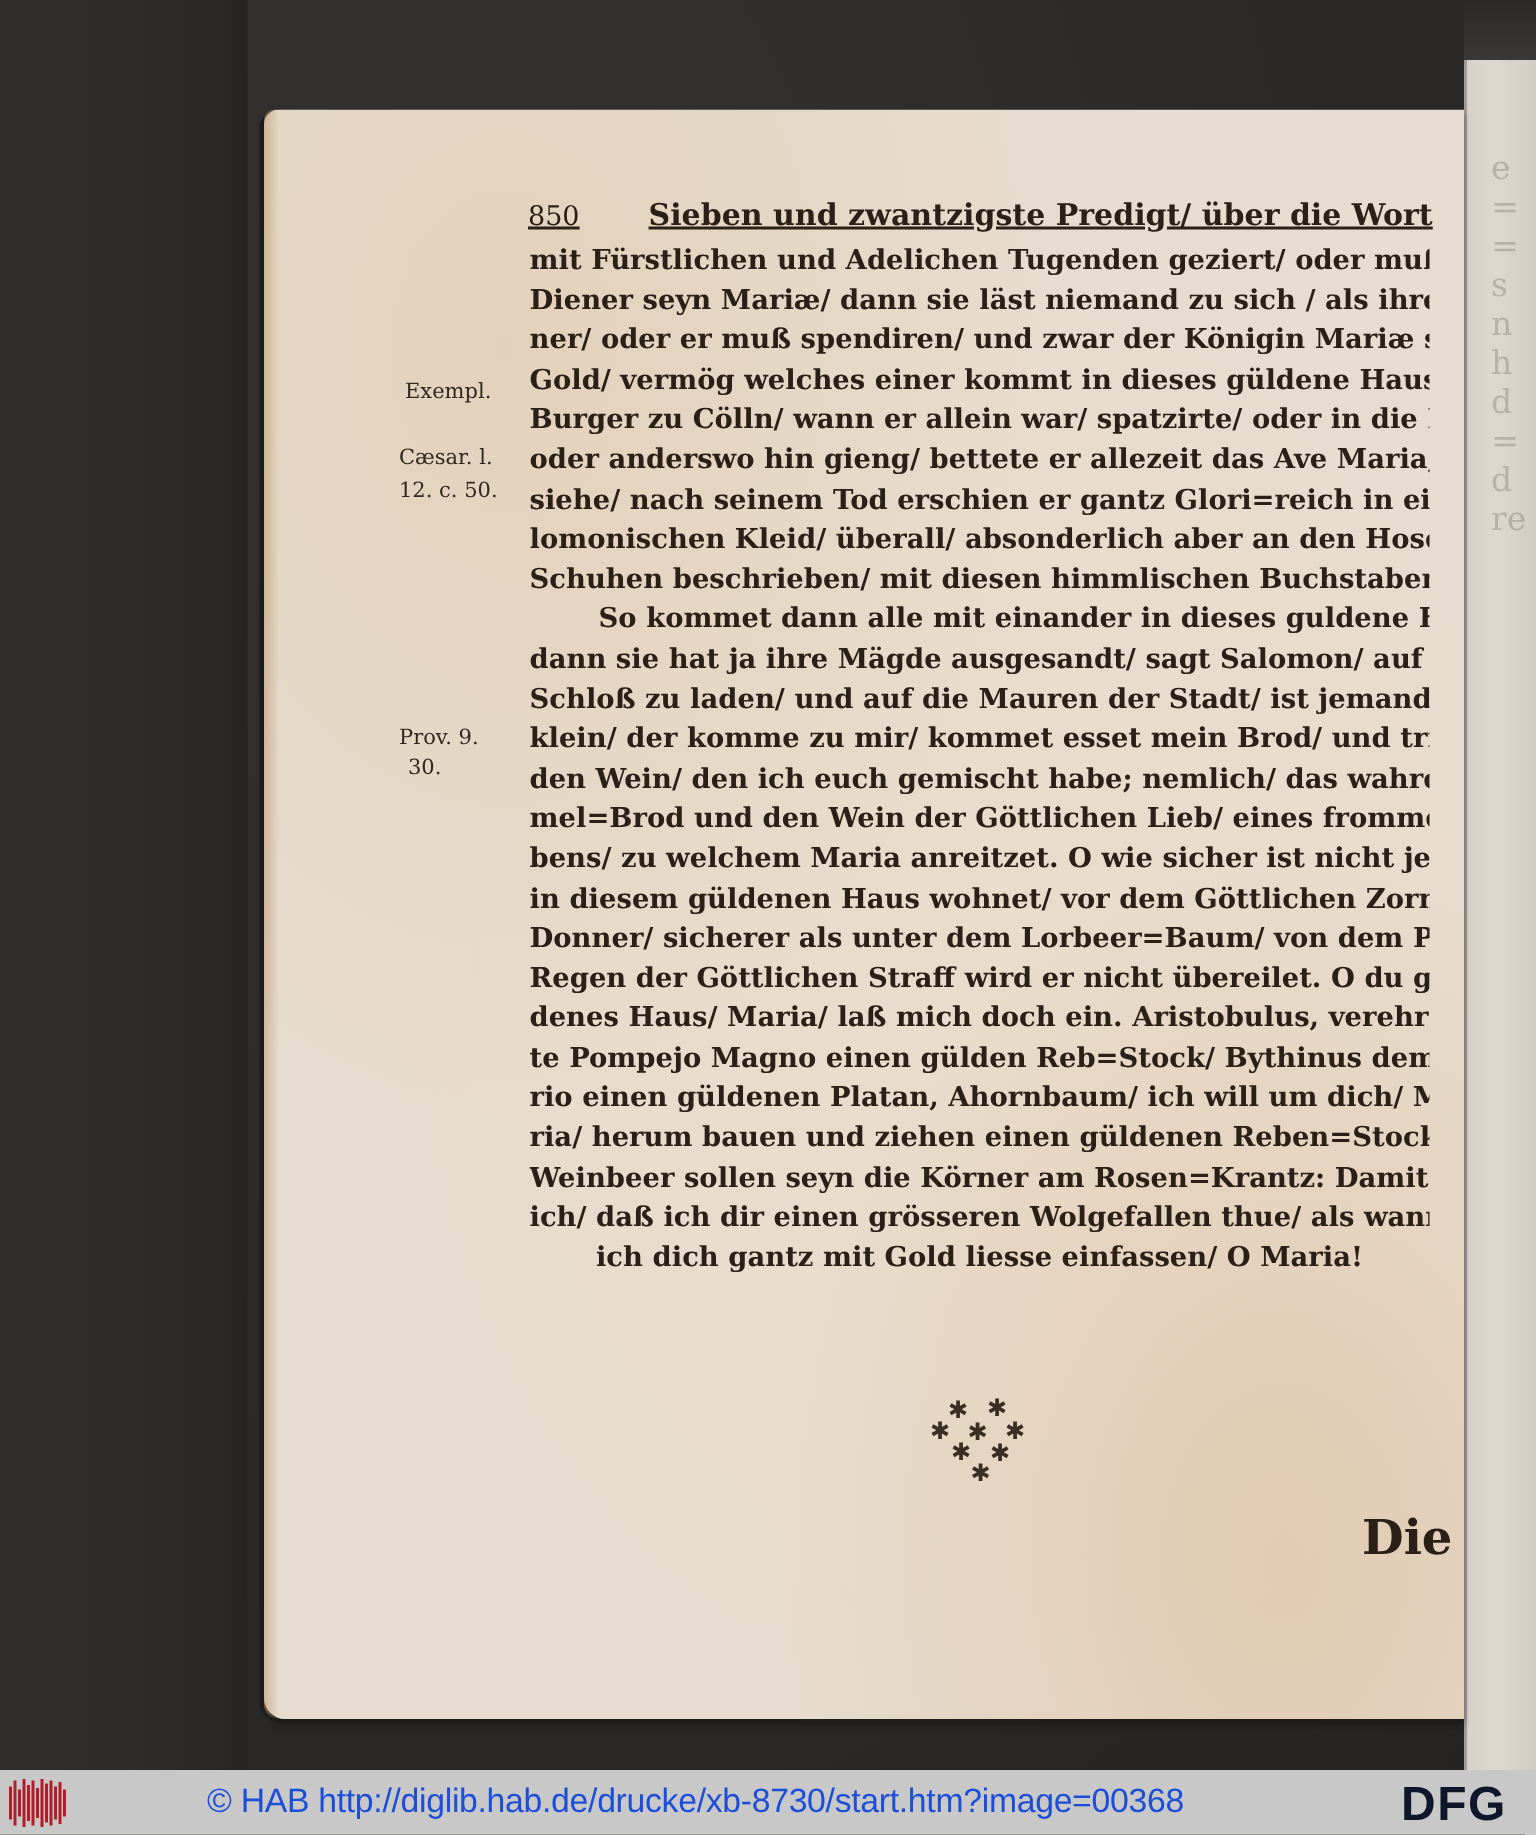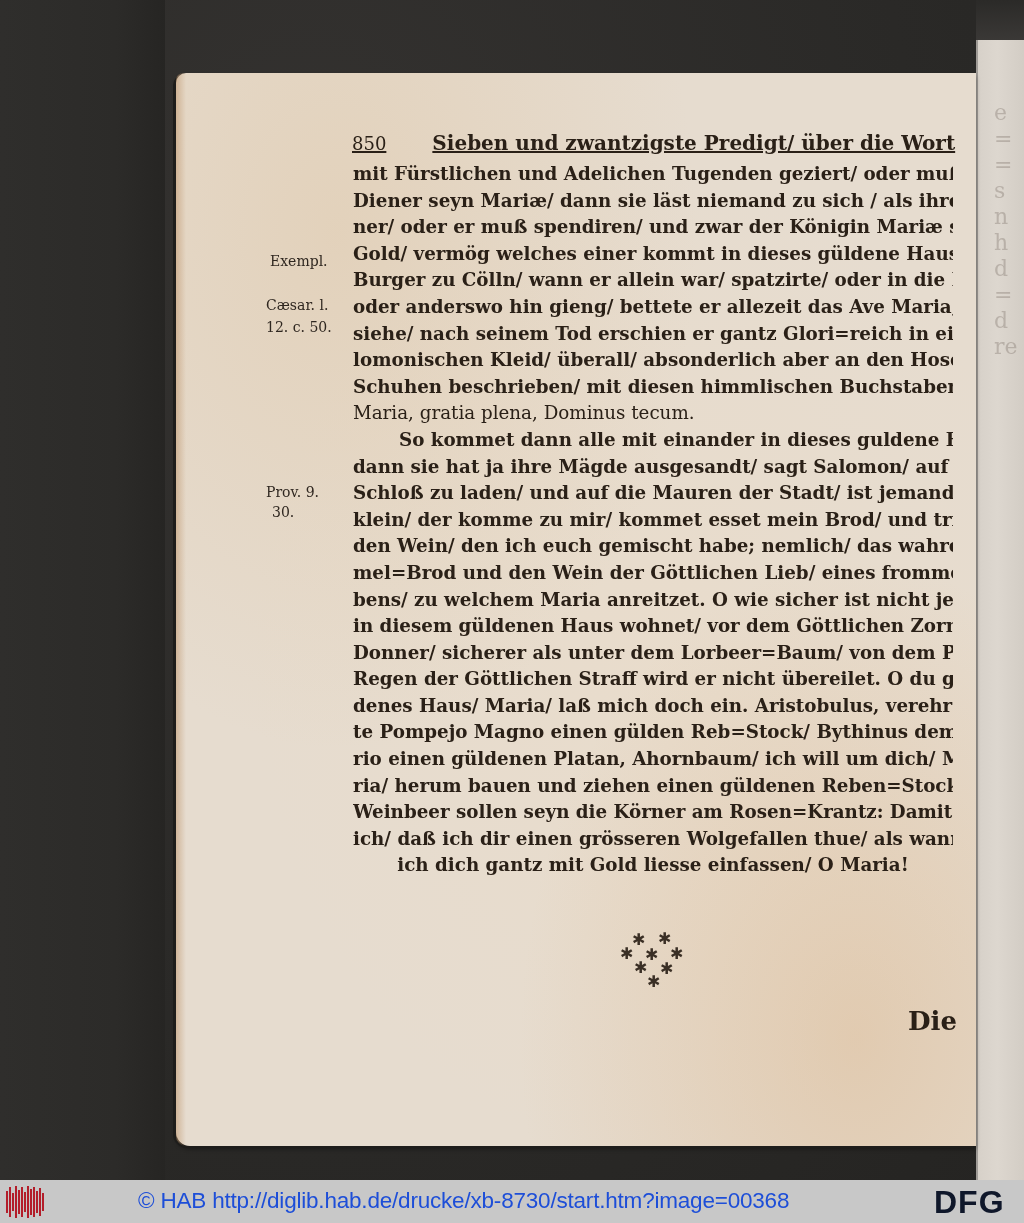--- a/index.html
+++ b/index.html
@@ -72,21 +72,21 @@
     position: absolute; color: #2f2720; font-family: "DejaVu Serif", serif;
     font-size: 14px; line-height: 20px; text-align: left; white-space: nowrap;
   }
   .ornament {
     position: absolute; left: 620px; top: 928px; width: 70px; height: 60px;
   }
   .star {
     position: absolute; font-size: 16px; color: #3a2f25; line-height: 16px;
   }
   .catchword {
-    position: absolute; left: 908px; top: 1006px; font-size: 26px; font-weight: bold;
+    position: absolute; left: 908px; top: 1006px; font-size: 32px; font-weight: bold;
     color: #2a2017; font-family: "DejaVu Serif", serif;
   }
   .footer {
     position: absolute; left: 0; top: 1180px; width: 1024px; height: 43px;
     background: #c8c8c8;
     display: flex; align-items: center;
   }
   .hab-logo {
     position: absolute; left: 6px; top: 6px; width: 40px; height: 32px;
     display: flex; align-items: center; gap: 1px;
@@ -123,21 +123,20 @@
 
   <span class="line">mit Fürstlichen und Adelichen Tugenden geziert/ oder muß ein</span>
   <span class="line">Diener seyn Mariæ/ dann sie läst niemand zu sich / als ihre Die=</span>
   <span class="line">ner/ oder er muß spendiren/ und zwar der Königin Mariæ selb=</span>
   <span class="line">Gold/ vermög welches einer kommt in dieses güldene Haus.  Ein</span>
   <span class="line">Burger zu Cölln/ wann er allein war/ spatzirte/ oder in die Kirch</span>
   <span class="line">oder anderswo hin gieng/ bettete er allezeit das Ave Maria, und</span>
   <span class="line">siehe/ nach seinem Tod erschien er gantz Glori=reich in einem Sa=</span>
   <span class="line">lomonischen Kleid/ überall/ absonderlich aber an den Hosen und</span>
   <span class="line">Schuhen beschrieben/ mit diesen himmlischen Buchstaben: Ave</span>
-  <span class="line last-para latin">Maria, gratia plena, Dominus tecum.</span>
 
   <span class="line indent">So kommet dann alle mit einander in dieses guldene Haus/</span>
   <span class="line">dann sie hat ja ihre Mägde ausgesandt/ sagt Salomon/ auf das</span>
   <span class="line">Schloß zu laden/ und auf die Mauren der Stadt/ ist jemand</span>
   <span class="line">klein/ der komme zu mir/ kommet esset mein Brod/ und trincket</span>
   <span class="line">den Wein/ den ich euch gemischt habe; nemlich/ das wahre Him=</span>
   <span class="line">mel=Brod und den Wein der Göttlichen Lieb/ eines frommen Le=</span>
   <span class="line">bens/ zu welchem Maria anreitzet.  O wie sicher ist nicht jener der</span>
   <span class="line">in diesem güldenen Haus wohnet/ vor dem Göttlichen Zorns=</span>
   <span class="line">Donner/ sicherer als unter dem Lorbeer=Baum/ von dem Platz=</span>

